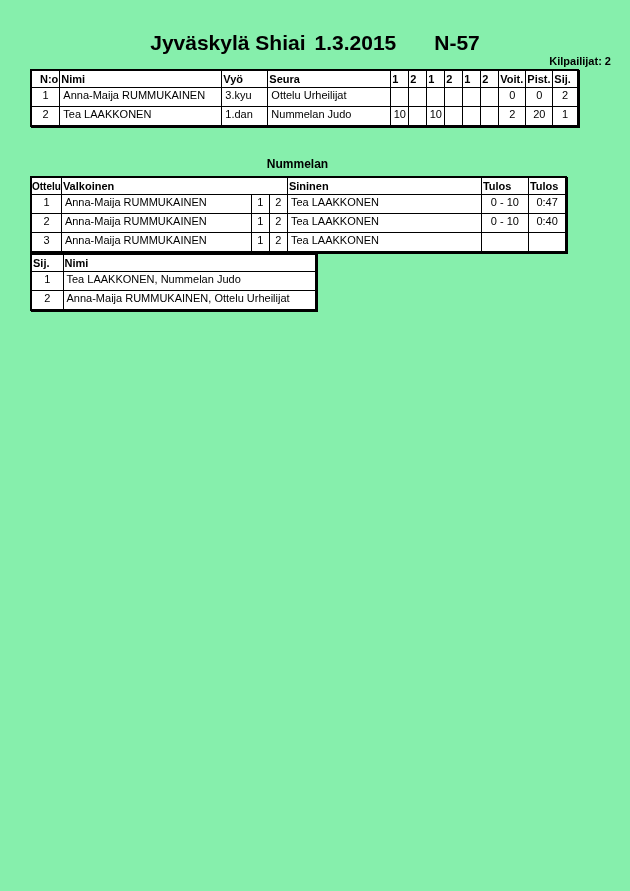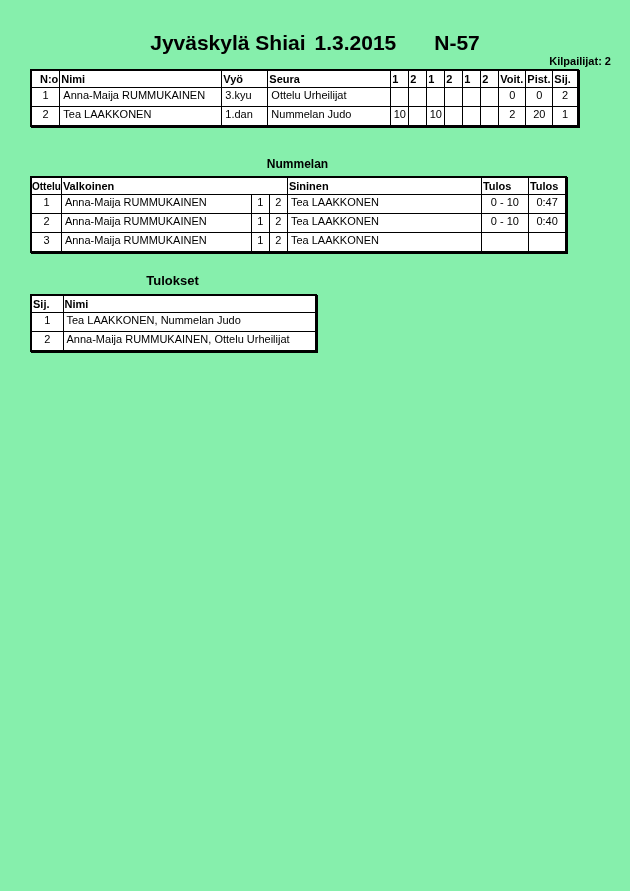--- a/index.html
+++ b/index.html
@@ -152,21 +152,20 @@
         <td>Anna-Maija RUMMUKAINEN</td>
         <td class="c">1</td>
         <td class="c">2</td>
         <td>Tea LAAKKONEN</td>
         <td class="c"></td>
         <td class="c"></td>
       </tr>
     </tbody>
   </table>
 
-  <div class="sec-title tulokset">Tulokset</div>
   <table class="tbl">
     <colgroup>
       <col style="width:32px">
         <col style="width:253px">
     </colgroup>
     <thead>
       <tr>
         <th>Sij.</th>
         <th>Nimi</th>
       </tr>

